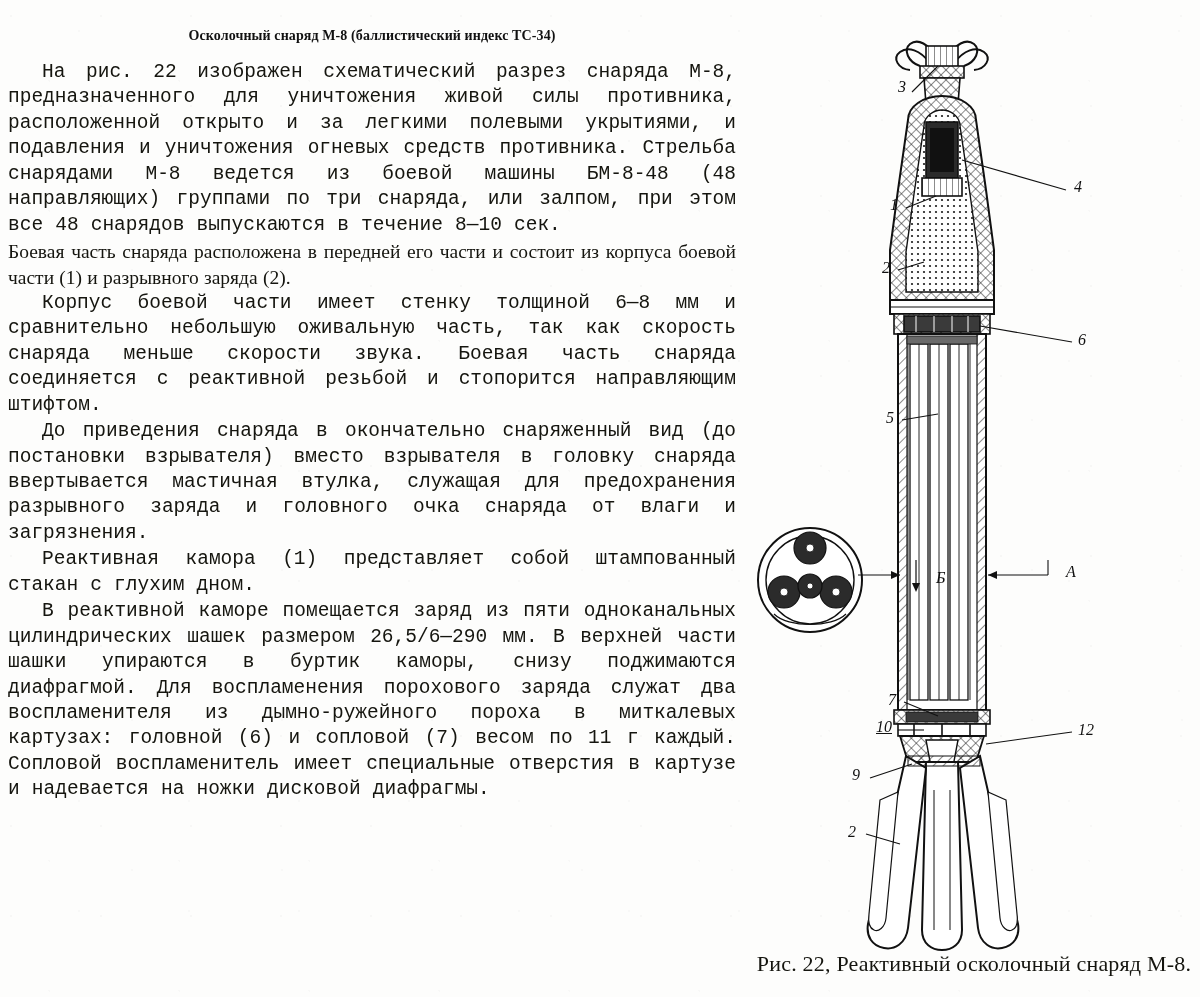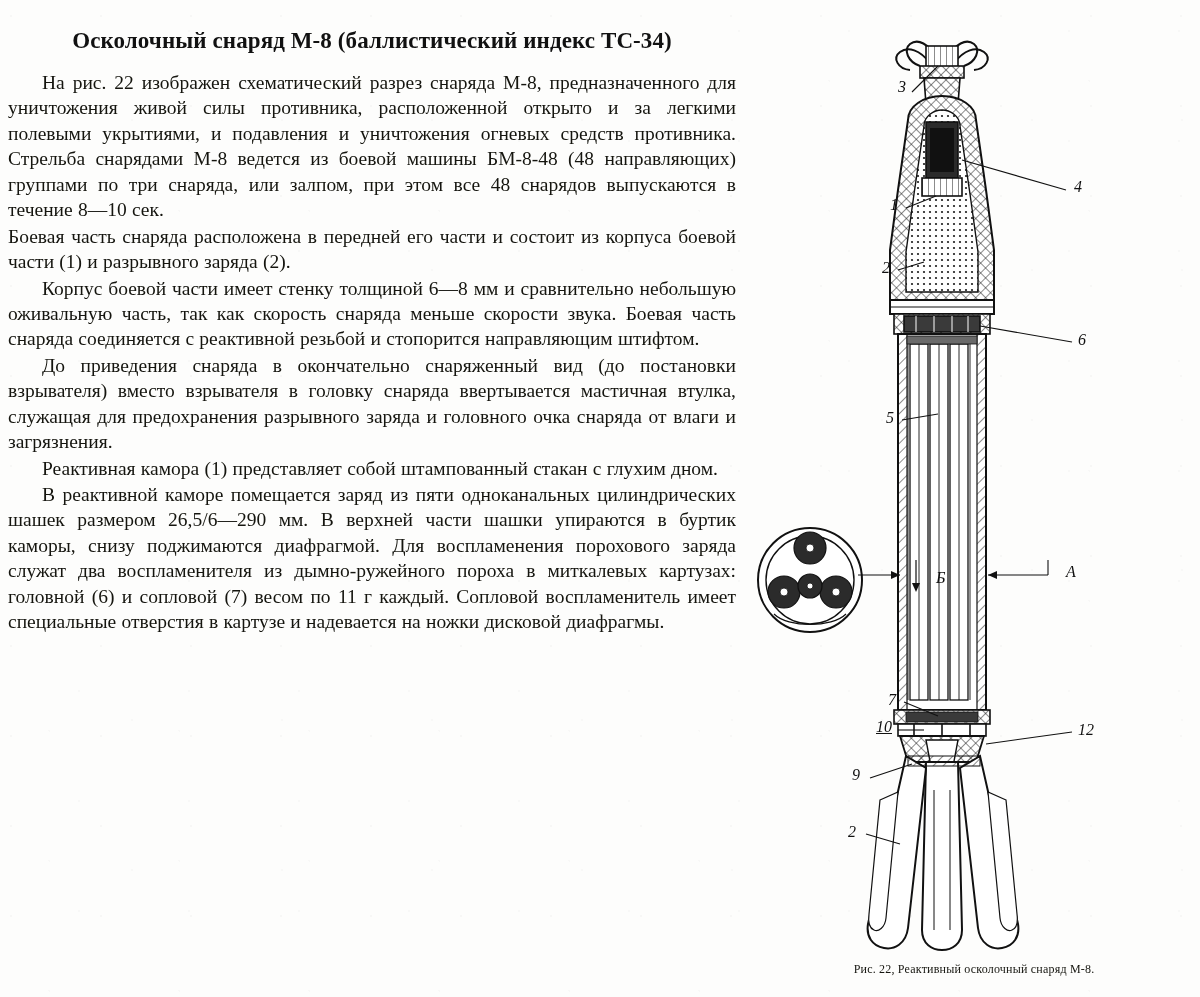--- a/index.html
+++ b/index.html
@@ -33,53 +33,53 @@
     left: 0px;
     top: 28px;
     width: 748px;
     padding: 0 12px 0 8px;
     box-sizing: border-box;
   }
 
   .doc-title {
     text-align: center;
     font-weight: bold;
-    font-size: 23px;
+    font-size: 14px;
     letter-spacing: 0.1px;
     margin: 0 0 16px 0;
     color: #111;
   }
 
   .para {
     font-size: 19.5px;
     line-height: 1.305;
     text-align: justify;
     text-justify: inter-word;
     margin: 0 0 1px 0;
     color: #15150f;
     word-spacing: 0.4px;
   }
-  .para.indent { text-indent: 34px; }
+  .para.indent { text-indent: 34px; font-family: Liberation Mono, monospace; }
   .para.noindent { text-indent: 0; }
 
   .figure-area {
     position: absolute;
     left: 748px;
     top: 0;
     width: 452px;
     height: 997px;
   }
 
   .figure-caption {
     position: absolute;
     left: 4px;
     bottom: 20px;
     width: 444px;
     text-align: center;
-    font-size: 12px;
+    font-size: 22px;
     color: #15150f;
     letter-spacing: 0.2px;
   }
 
   .callout {
     position: absolute;
     font-family: "Liberation Serif", serif;
     font-style: italic;
     font-size: 16px;
     color: #111;

